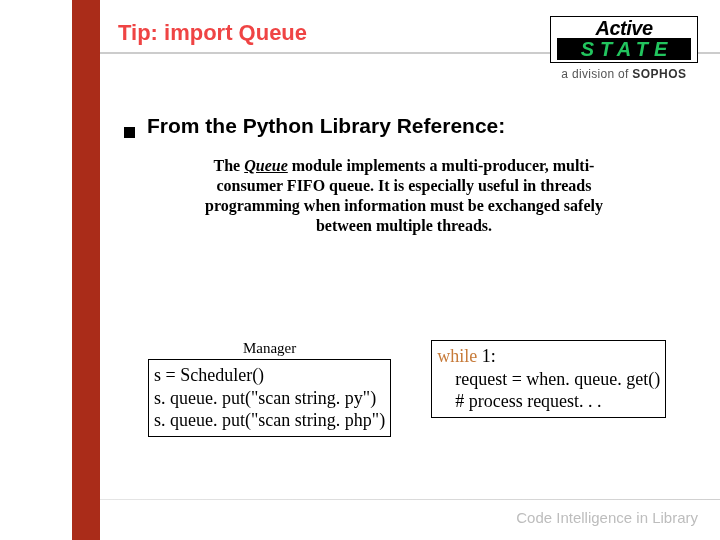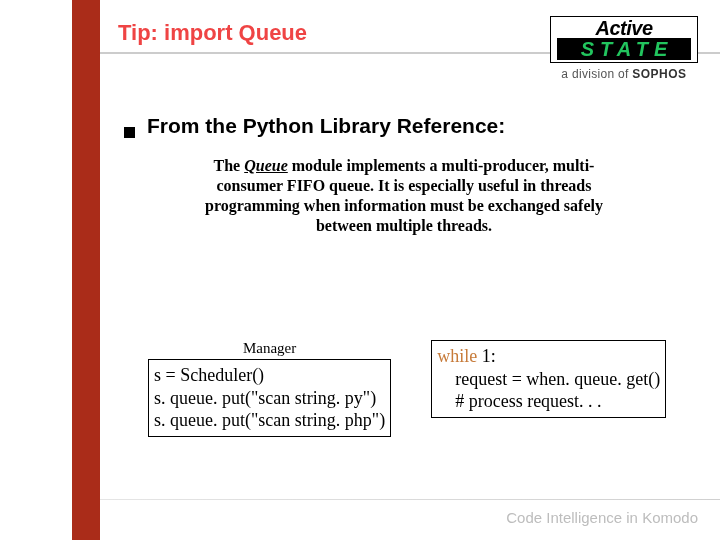--- a/index.html
+++ b/index.html
@@ -198,13 +198,13 @@
 <span>s. queue. put("scan string. php")</span></div>
   </div>
   <div class="code-col">
     <div class="code-box"><span class="kw">while</span><span> 1:</span>
 <span>    request = when. queue. get()</span>
 <span>    # process request. . .</span></div>
   </div>
 </div>
 
 <div class="footer-line"></div>
-<div class="footer">Code Intelligence in Komodo</div>
+<div class="footer">Code Intelligence in Library</div>
 
 </body></html>

